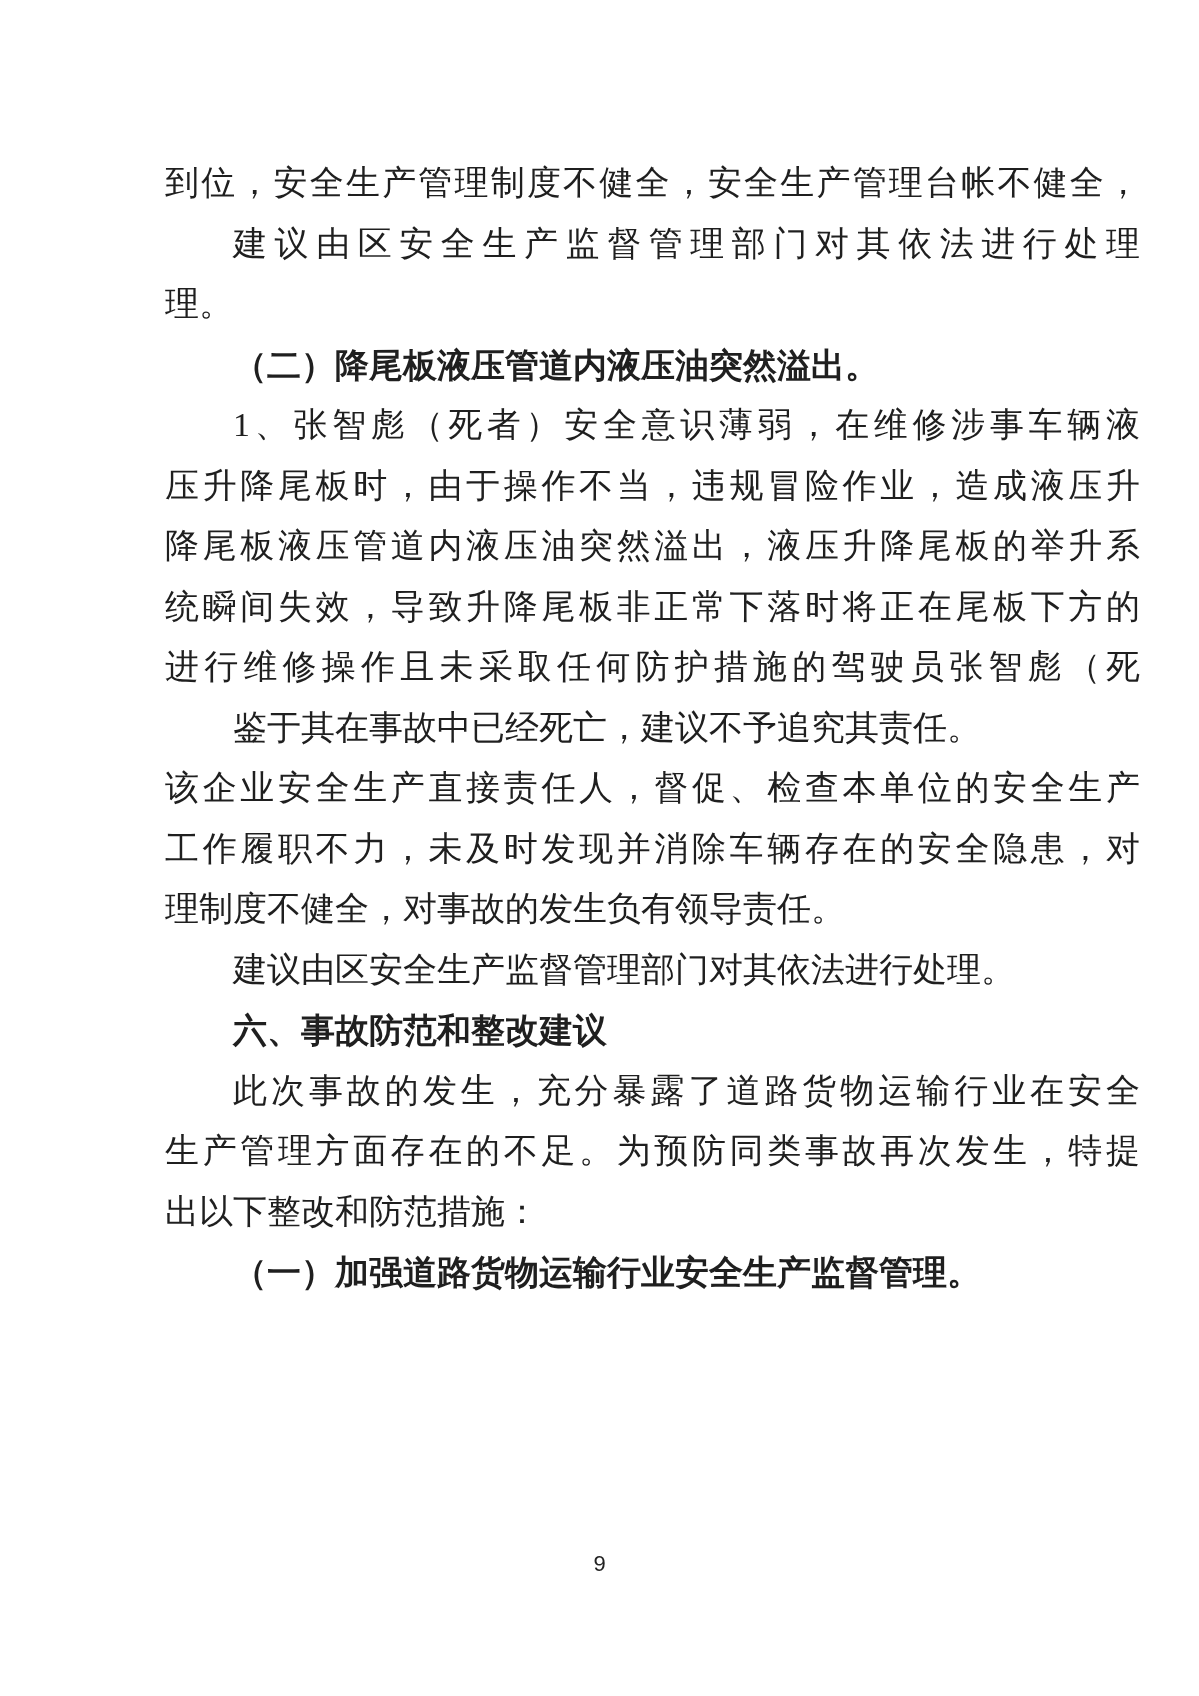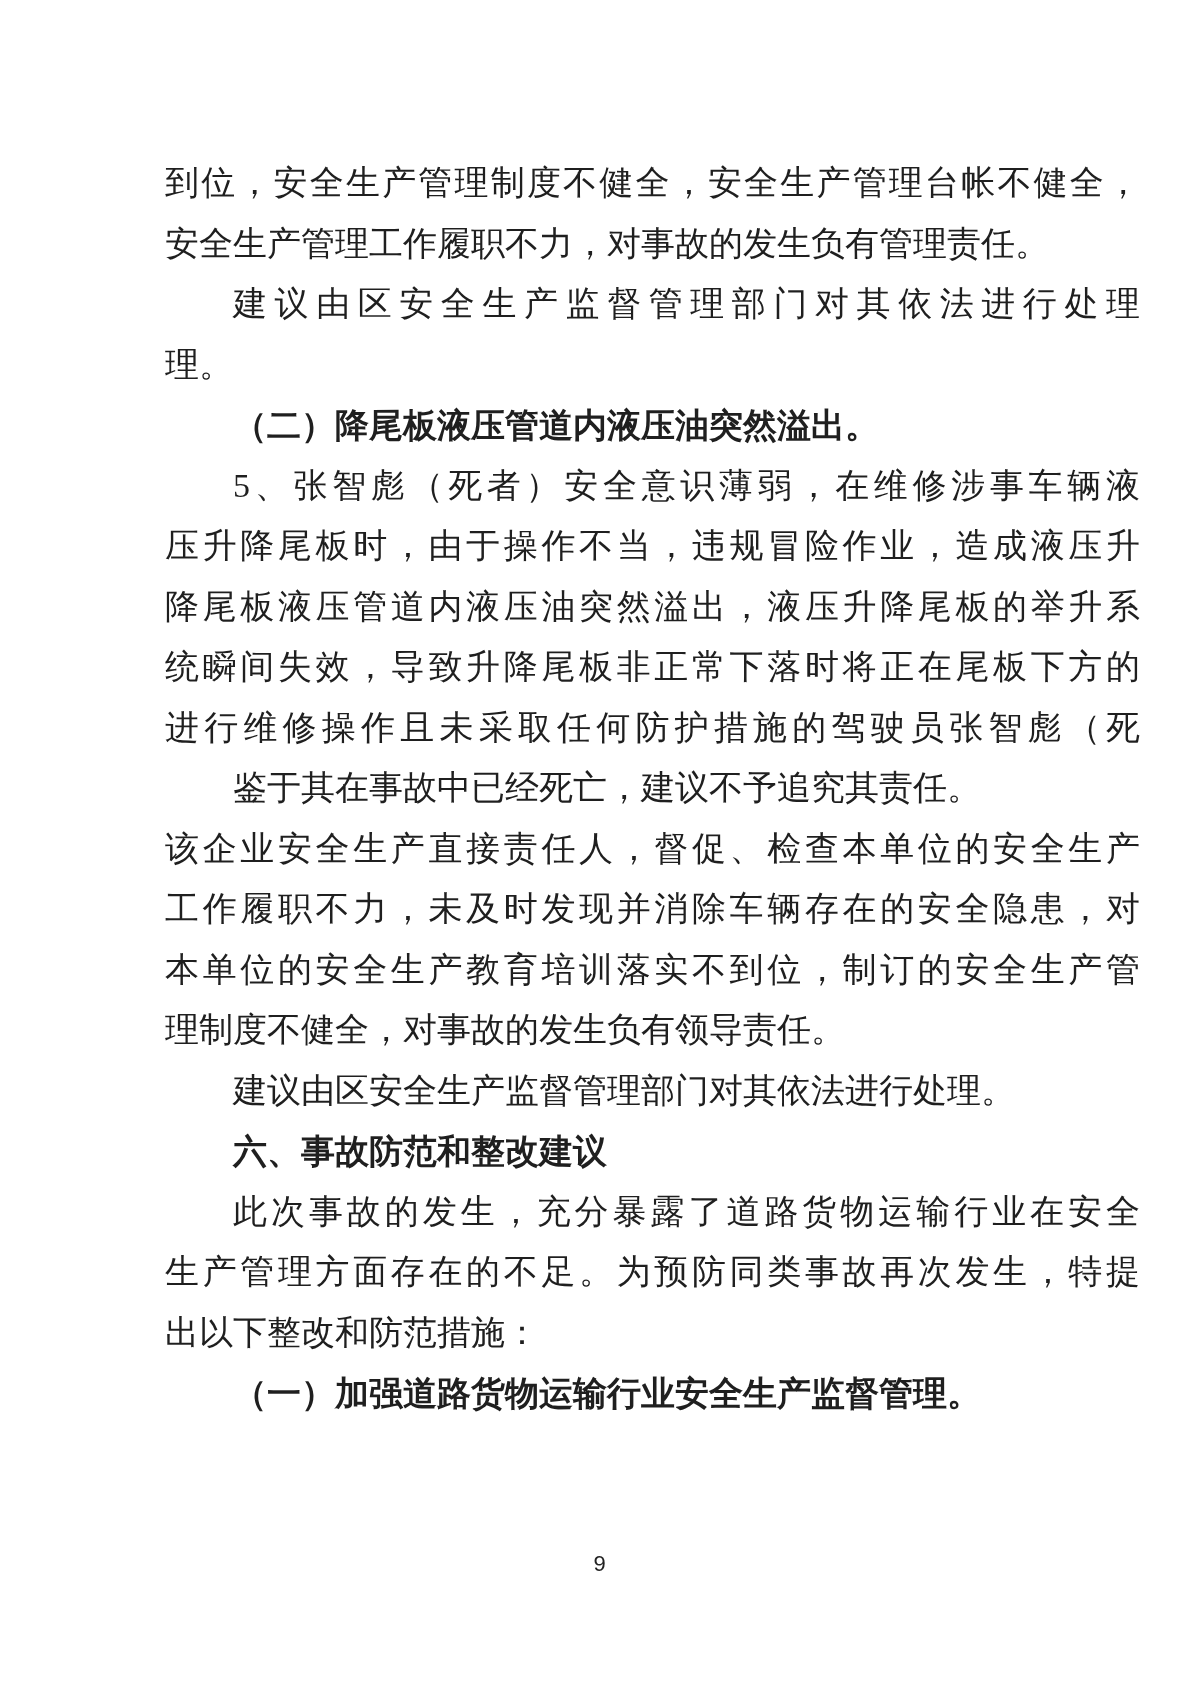--- a/index.html
+++ b/index.html
@@ -50,33 +50,31 @@
     color: #222222;
     font-family: "Liberation Sans", sans-serif;
   }
 </style>
 </head>
 <body>
 
 <div class="page">
   <div class="content" id="document-body">
       <div class="line justify">到位，安全生产管理制度不健全，安全生产管理台帐不健全，</div>
-      <div class="line">安全生产管理工作履职不力，对事故的发生负有管理责任。</div>
       <div class="line indent justify">建议由区安全生产监督管理部门对其依法进行处理</div>
       <div class="line">理。</div>
       <div class="line indent bold">（二）降尾板液压管道内液压油突然溢出。</div>
-      <div class="line indent justify">5、张智彪（死者）安全意识薄弱，在维修涉事车辆液</div>
+      <div class="line indent justify">1、张智彪（死者）安全意识薄弱，在维修涉事车辆液</div>
       <div class="line justify">压升降尾板时，由于操作不当，违规冒险作业，造成液压升</div>
       <div class="line justify">降尾板液压管道内液压油突然溢出，液压升降尾板的举升系</div>
       <div class="line justify">统瞬间失效，导致升降尾板非正常下落时将正在尾板下方的</div>
       <div class="line justify">进行维修操作且未采取任何防护措施的驾驶员张智彪（死</div>
       <div class="line indent">鉴于其在事故中已经死亡，建议不予追究其责任。</div>
       <div class="line justify">该企业安全生产直接责任人，督促、检查本单位的安全生产</div>
       <div class="line justify">工作履职不力，未及时发现并消除车辆存在的安全隐患，对</div>
-      <div class="line justify">本单位的安全生产教育培训落实不到位，制订的安全生产管</div>
       <div class="line">理制度不健全，对事故的发生负有领导责任。</div>
       <div class="line indent">建议由区安全生产监督管理部门对其依法进行处理。</div>
       <div class="line indent bold">六、事故防范和整改建议</div>
       <div class="line indent justify">此次事故的发生，充分暴露了道路货物运输行业在安全</div>
       <div class="line justify">生产管理方面存在的不足。为预防同类事故再次发生，特提</div>
       <div class="line">出以下整改和防范措施：</div>
       <div class="line indent bold">（一）加强道路货物运输行业安全生产监督管理。</div>
     </div>
   <div class="pageno">9</div>
 </div>

